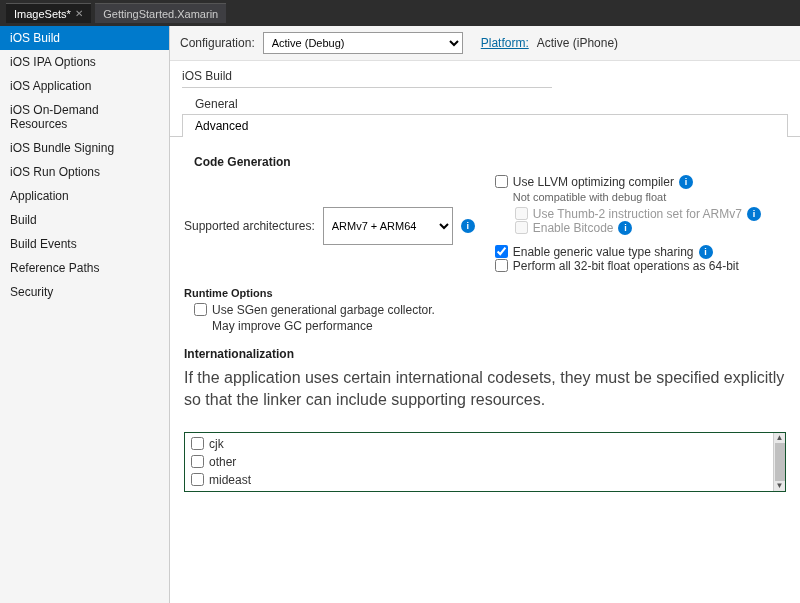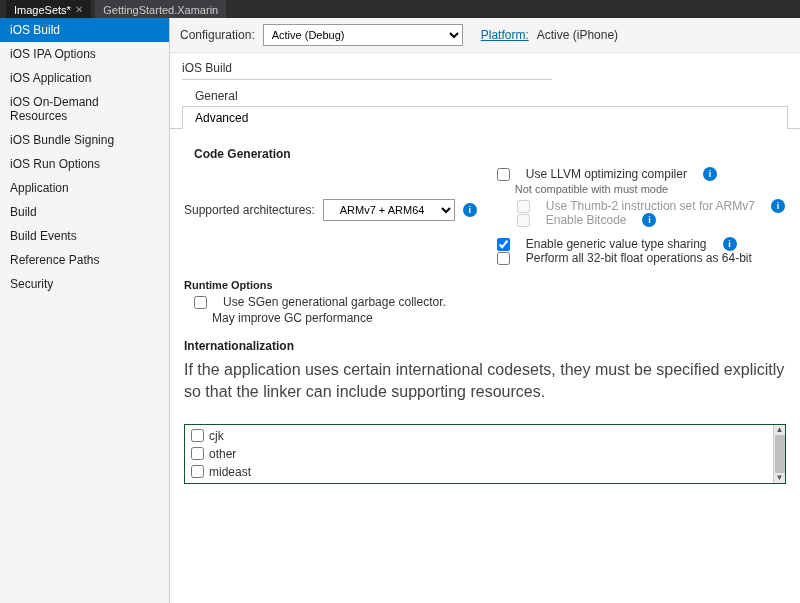--- a/index.html
+++ b/index.html
@@ -12,21 +12,21 @@
       overflow: hidden;
       display: flex;
       flex-direction: column;
     }
 
     
     .title-bar {
       display: flex;
       align-items: center;
       background: #2d2d2d;
-      height: 18px;
+      height: 26px;
       padding: 0 6px;
       gap: 4px;
     }
     .tab-item {
       display: flex;
       align-items: center;
       background: #3e3e42;
       color: #ccc;
       font-size: 11px;
       padding: 2px 8px;
@@ -161,25 +161,25 @@
       align-items: center;
       gap: 8px;
       margin-bottom: 6px;
     }
     .form-label {
       font-size: 12px;
       color: #333;
       white-space: nowrap;
     }
     .arch-select {
-      height: 22px;
+      height: 38px;
       font-size: 11px;
       border: 1px solid #999;
       background: white;
-      padding: 0 12px;
+      padding: 0 4px;
       min-width: 130px;
     }
     .info-icon {
       display: inline-flex;
       align-items: center;
       justify-content: center;
       width: 14px;
       height: 14px;
       border-radius: 50%;
       background: #0078d4;
@@ -190,22 +190,22 @@
     }
 
     
     .right-options {
       display: flex;
       flex-direction: column;
       gap: 4px;
     }
     .checkbox-row {
       display: flex;
-      align-items: flex-end;
-      gap: 16px;
+      align-items: flex-start;
+      gap: 5px;
     }
     .checkbox-row input[type="checkbox"] {
       width: 13px;
       height: 13px;
     }
     .checkbox-label {
       font-size: 12px;
       color: #333;
     }
     .checkbox-sub {
@@ -398,21 +398,21 @@
               <span class="info-icon">i</span>
             </div>
           </div>
           <div class="col-right">
             <div class="right-options">
               <div class="checkbox-row">
                 <input type="checkbox" style="">
                 <span class="checkbox-label">Use LLVM optimizing compiler</span>
                 <span class="info-icon">i</span>
               </div>
-              <div class="checkbox-sub">Not compatible with must mode</div>
+              <div class="checkbox-sub">Not compatible with debug float</div>
               <div class="indented">
                 <div class="checkbox-row">
                   <input type="checkbox" disabled="" style="">
                   <span class="checkbox-label" style="color:#999;">Use Thumb-2 instruction set for ARMv7</span>
                   <span class="info-icon">i</span>
                 </div>
                 <div class="checkbox-row">
                   <input type="checkbox" disabled="" style="">
                   <span class="checkbox-label" style="color:#999;">Enable Bitcode</span>
                   <span class="info-icon">i</span>

